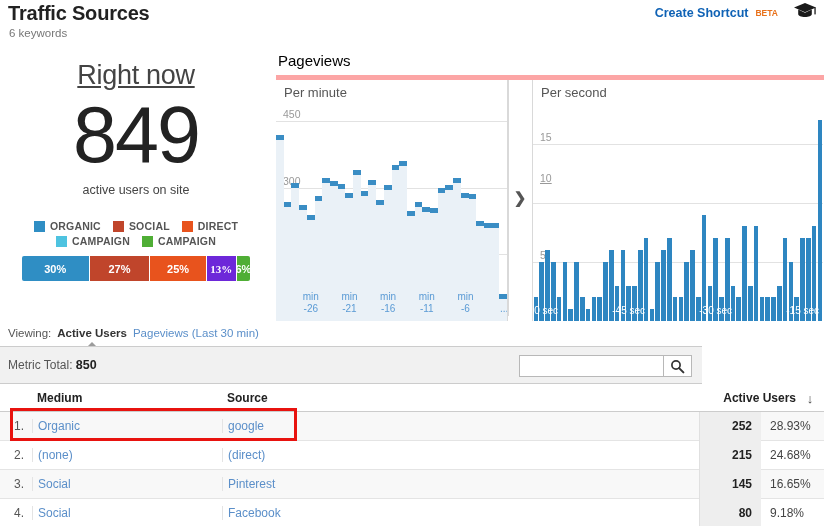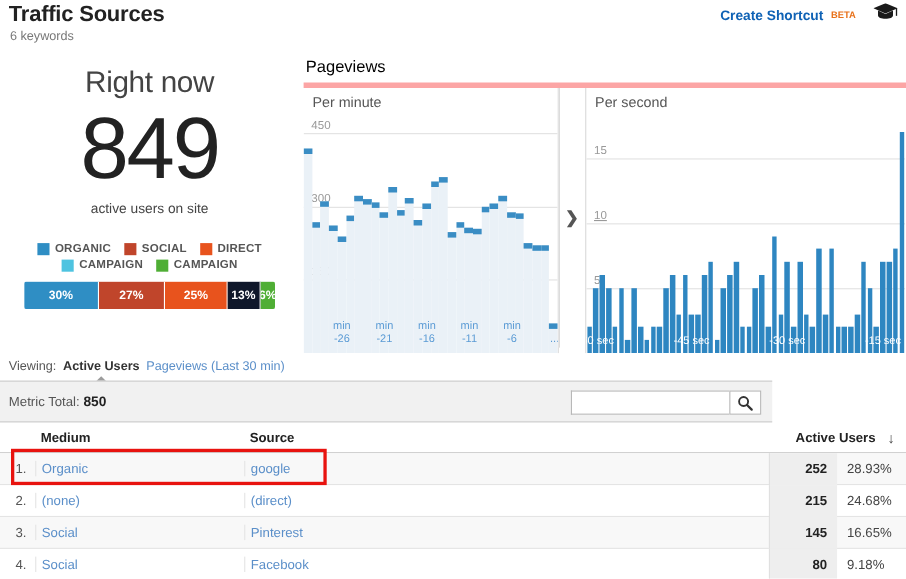--- a/index.html
+++ b/index.html
@@ -39,21 +39,21 @@
   }
   .cap-icon { margin-left: 10px; margin-top: -1px; }
 
   
   .rightnow {
     position: absolute; left: 0; top: 52px; width: 272px; height: 266px;
     text-align: center;
   }
   .rn-title {
     font-size: 27px; color: #444; font-weight: normal;
-    margin-top: 8px; letter-spacing: -0.3px;
+    margin-top: 8px; letter-spacing: -0.3px; text-decoration: underline;
   }
   .rn-count {
     font-size: 79px; color: #222; font-weight: normal;
     line-height: 84px; letter-spacing: -2px; margin-top: 2px;
   }
   .rn-label { font-size: 12.5px; color: #444; margin-top: 6px; }
 
   .legend {
     margin-top: 23px; padding: 0 26px;
     display: flex; flex-wrap: wrap; justify-content: center;
@@ -245,21 +245,21 @@
         </div>
         <div class="legend-item">
           <span class="legend-swatch" style="background: rgb(79, 174, 53);"></span>
           <span class="legend-text">CAMPAIGN</span>
         </div>
       </div>
     <div class="stackbar" id="stackbar">
         <div class="stackseg" style="background: rgb(47, 142, 196); flex: 30 1 0px;">30%</div>
         <div class="stackseg" style="background: rgb(192, 69, 43); flex: 27 1 0px;">27%</div>
         <div class="stackseg" style="background: rgb(232, 83, 29); flex: 25 1 0px;">25%</div>
-        <div class="stackseg" style="background: #0f172a; flex: 13 1 0px;">13%</div>
+        <div class="stackseg" style="background: #6d28d9; flex: 13 1 0px; font-family: Liberation Serif, serif;">13%</div>
         <div class="stackseg" style="background: rgb(79, 174, 53); flex: 6 1 0px;">6%</div>
       </div>
   </div>
 
   <div class="pv-panel">
     <div class="pv-title">Pageviews</div>
     <div class="pv-charts">
 
       <div class="chart-box chart-min">
         <div class="chart-label">Per minute</div>
@@ -393,21 +393,21 @@
       <div class="chart-divider">
         <span class="chevron">❯</span>
       </div>
 
       <div class="chart-box chart-sec">
         <div class="chart-label">Per second</div>
         <div class="plot" id="sec-plot">
             <div class="gridline" style="top: 63.5px;"></div>
             <div class="ytick" style="top: 63.5px; color: rgb(153, 153, 153);">15</div>
             <div class="gridline" style="top: 122.667px;"></div>
-            <div class="ytick" style="top: 123px; color: rgb(153, 153, 153); text-decoration: underline;">10</div>
+            <div class="ytick" style="top: 105px; color: rgb(153, 153, 153); text-decoration: underline;">10</div>
             <div class="gridline" style="top: 181.833px;"></div>
             <div class="ytick" style="top: 181.833px; color: rgb(153, 153, 153);">5</div>
             <div class="bars">
               <div class="seccol" style="height: 23.6667px;"></div>
               <div class="seccol" style="height: 59.1667px;"></div>
               <div class="seccol" style="height: 71px;"></div>
               <div class="seccol" style="height: 59.1667px;"></div>
               <div class="seccol" style="height: 23.6667px;"></div>
               <div class="seccol" style="height: 59.1667px;"></div>
               <div class="seccol" style="height: 11.8333px;"></div>

